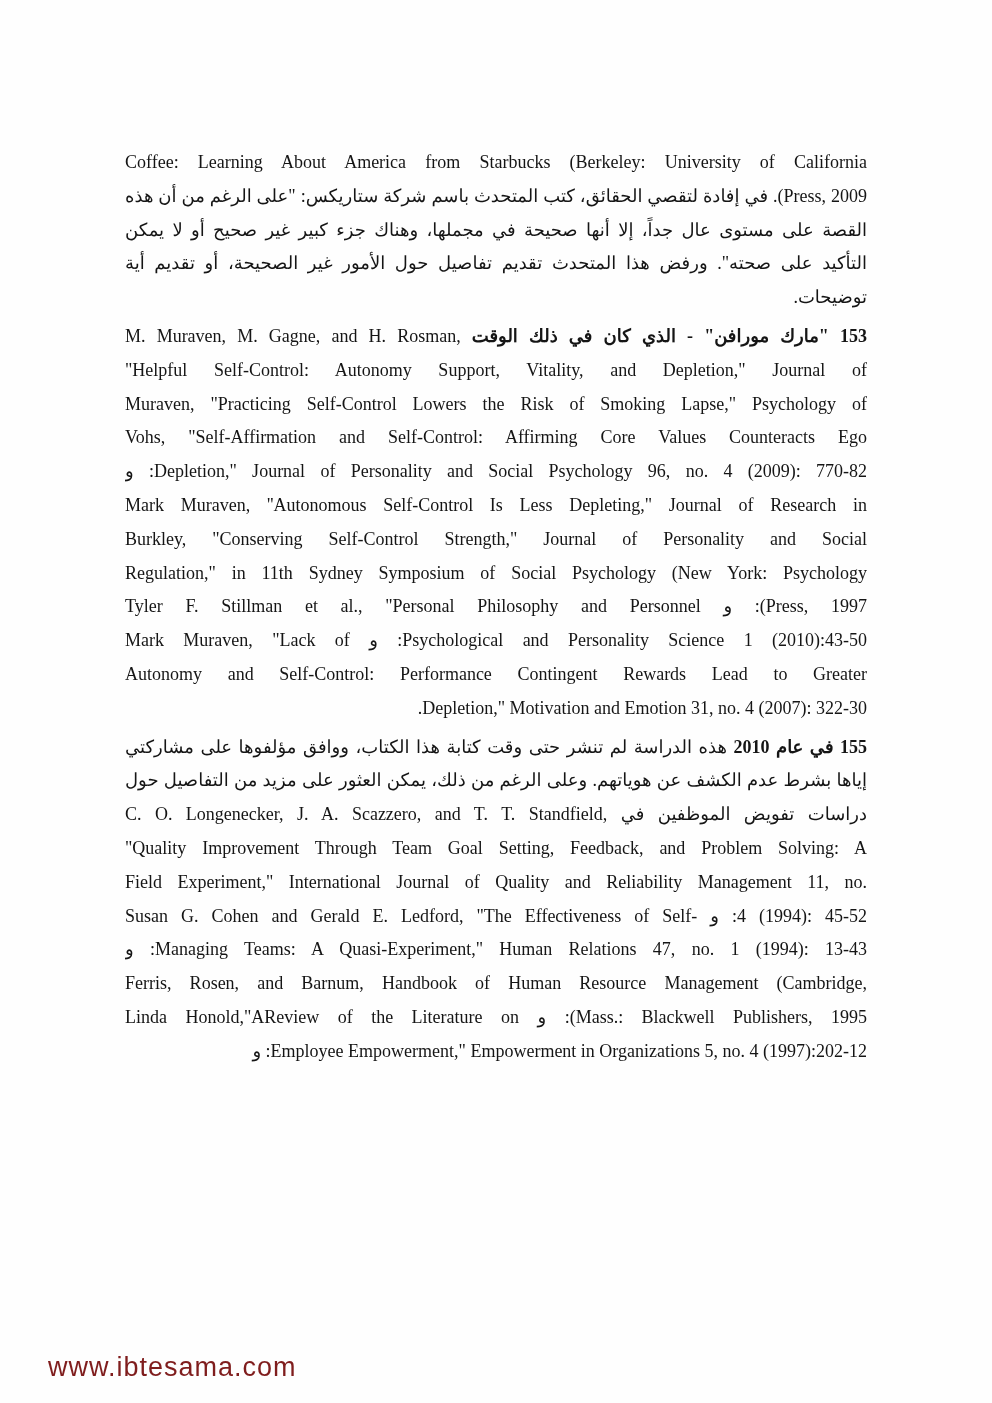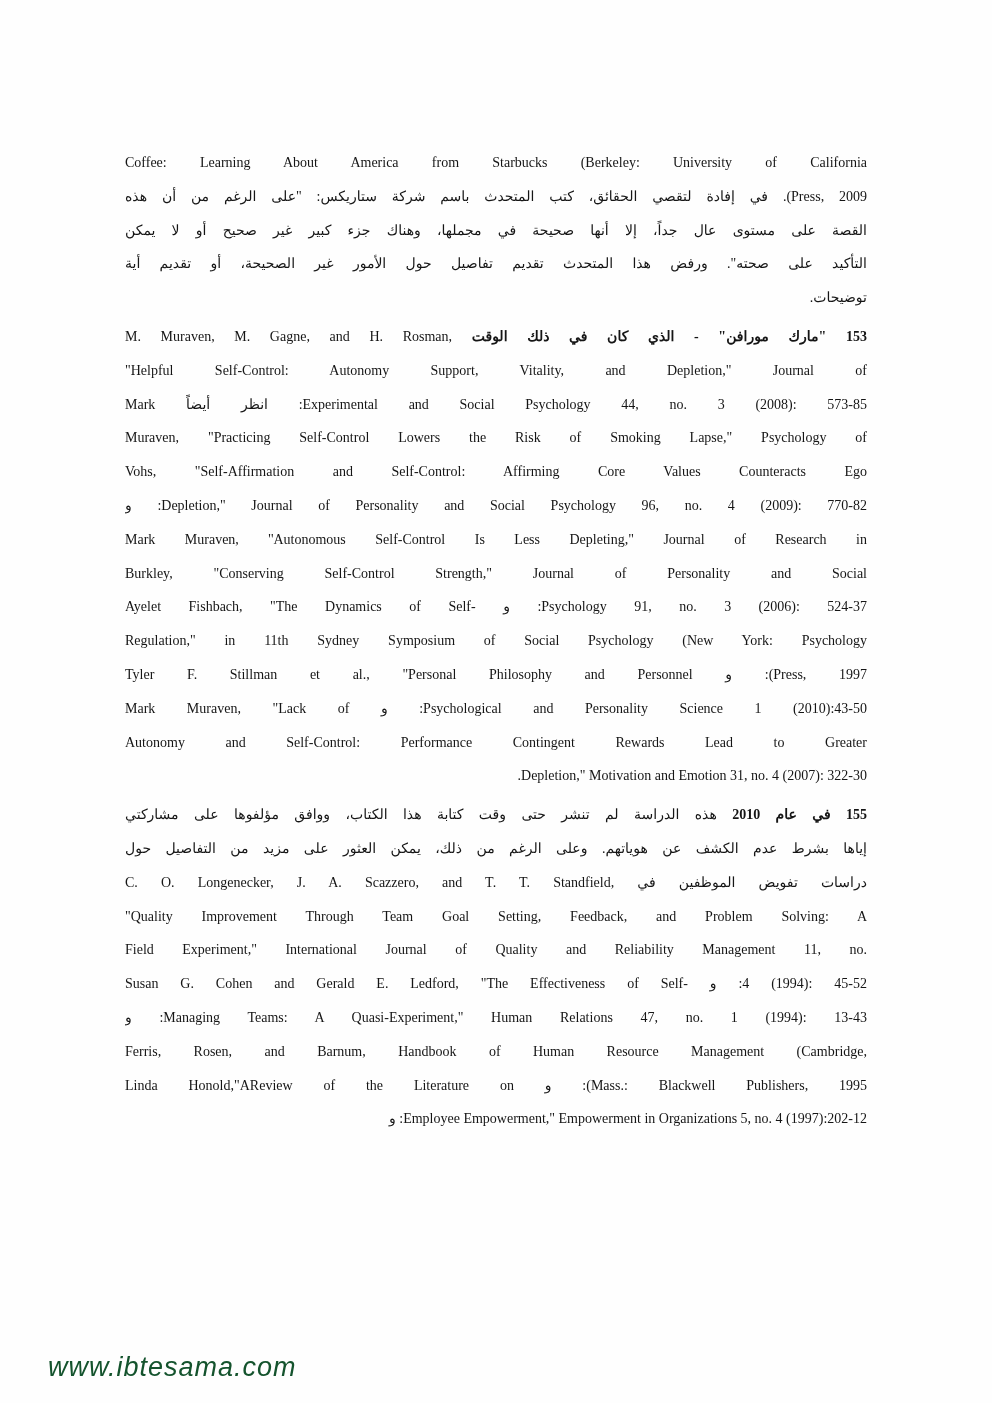--- a/index.html
+++ b/index.html
@@ -26,64 +26,61 @@
     width: 742px;
     font-family: "Liberation Serif", "DejaVu Serif", serif;
     color: #151515;
   }
   .para { margin: 0 0 0 0; padding-top: 5px; }
   .para:first-child { padding-top: 0; }
   .line {
     direction: rtl;
     height: 33.8px;
     line-height: 33.8px;
-    font-size: 14px;
+    font-size: 18px;
     text-align: justify;
     text-align-last: justify;
     overflow: hidden;
     white-space: normal;
   }
   .line.last {
     text-align: center;
     text-align-last: right;
   }
   .b { font-weight: 700; }
   .watermark {
     position: absolute;
     left: 48px;
     top: 1352px;
     font-family: "Liberation Sans", "DejaVu Sans", sans-serif;
     font-size: 27px;
     letter-spacing: 1px;
-    color: #14532d;
-    font-style: italic;
+    color: #7f1d1d;
   }
 </style>
 </head>
 <body>
 
 <div class="page">
   <div class="textblock" id="textblock">
       <div class="para">
         <div class="line" dir="rtl"><span dir="ltr">Coffee: Learning About America from Starbucks (Berkeley: University of California</span></div>
         <div class="line" dir="rtl"><span dir="ltr">Press, 2009</span><span>). في إفادة لتقصي الحقائق، كتب المتحدث باسم شركة ستاريكس: "على الرغم من أن هذه</span></div>
         <div class="line" dir="rtl"><span>القصة على مستوى عال جداً، إلا أنها صحيحة في مجملها، وهناك جزء كبير غير صحيح أو لا يمكن</span></div>
         <div class="line" dir="rtl"><span>التأكيد على صحته". ورفض هذا المتحدث تقديم تفاصيل حول الأمور غير الصحيحة، أو تقديم أية</span></div>
         <div class="line last" dir="rtl"><span>توضيحات.</span></div>
       </div>
       <div class="para">
         <div class="line" dir="rtl"><span class="b">153 "مارك مورافن" - الذي كان في ذلك الوقت </span><span dir="ltr">M. Muraven, M. Gagne, and H. Rosman,</span></div>
         <div class="line" dir="rtl"><span dir="ltr">"Helpful Self-Control: Autonomy Support, Vitality, and Depletion," Journal of</span></div>
-        <div class="line" dir="rtl"><span dir="ltr">Experimental and Social Psychology 44, no. 3 (2008): 573-85</span><span>: انظر أيضاً </span><span dir="ltr">Mark</span></div>
         <div class="line" dir="rtl"><span dir="ltr">Muraven, "Practicing Self-Control Lowers the Risk of Smoking Lapse," Psychology of</span></div>
         <div class="line" dir="rtl"><span dir="ltr">Vohs, "Self-Affirmation and Self-Control: Affirming Core Values Counteracts Ego</span></div>
         <div class="line" dir="rtl"><span dir="ltr">Depletion," Journal of Personality and Social Psychology 96, no. 4 (2009): 770-82</span><span>: و</span></div>
         <div class="line" dir="rtl"><span dir="ltr">Mark Muraven, ''Autonomous Self-Control Is Less Depleting," Journal of Research in</span></div>
         <div class="line" dir="rtl"><span dir="ltr">Burkley, "Conserving Self-Control Strength," Journal of Personality and Social</span></div>
-        <div class="line" dir="rtl"><span dir="ltr">Psychology 91, no. 3 (2006): 524-37</span><span>: و </span><span dir="ltr">Ayelet Fishbach, "The Dynamics of Self-</span></div>
         <div class="line" dir="rtl"><span dir="ltr">Regulation," in 11th Sydney Symposium of Social Psychology (New York: Psychology</span></div>
         <div class="line" dir="rtl"><span dir="ltr">Press, 1997</span><span>): و </span><span dir="ltr">Tyler F. Stillman et al., "Personal Philosophy and Personnel</span></div>
         <div class="line" dir="rtl"><span dir="ltr">Psychological and Personality Science 1 (2010):43-50</span><span>: و </span><span dir="ltr">Mark Muraven, "Lack of</span></div>
         <div class="line" dir="rtl"><span dir="ltr">Autonomy and Self-Control: Performance Contingent Rewards Lead to Greater</span></div>
         <div class="line last" dir="rtl"><span dir="ltr">Depletion," Motivation and Emotion 31, no. 4 (2007): 322-30</span><span>.</span></div>
       </div>
       <div class="para">
         <div class="line" dir="rtl"><span class="b">155 في عام 2010</span><span> هذه الدراسة لم تنشر حتى وقت كتابة هذا الكتاب، ووافق مؤلفوها على مشاركتي</span></div>
         <div class="line" dir="rtl"><span>إياها بشرط عدم الكشف عن هوياتهم. وعلى الرغم من ذلك، يمكن العثور على مزيد من التفاصيل حول</span></div>
         <div class="line" dir="rtl"><span>دراسات تفويض الموظفين في </span><span dir="ltr">C. O. Longenecker, J. A. Scazzero, and T. T. Standfield,</span></div>

